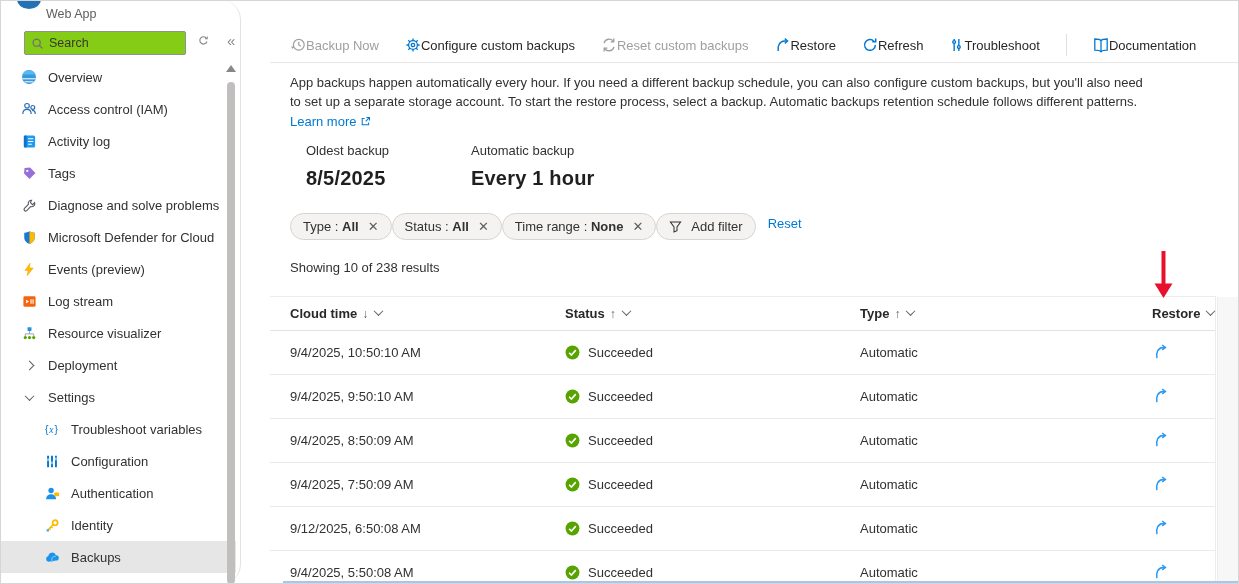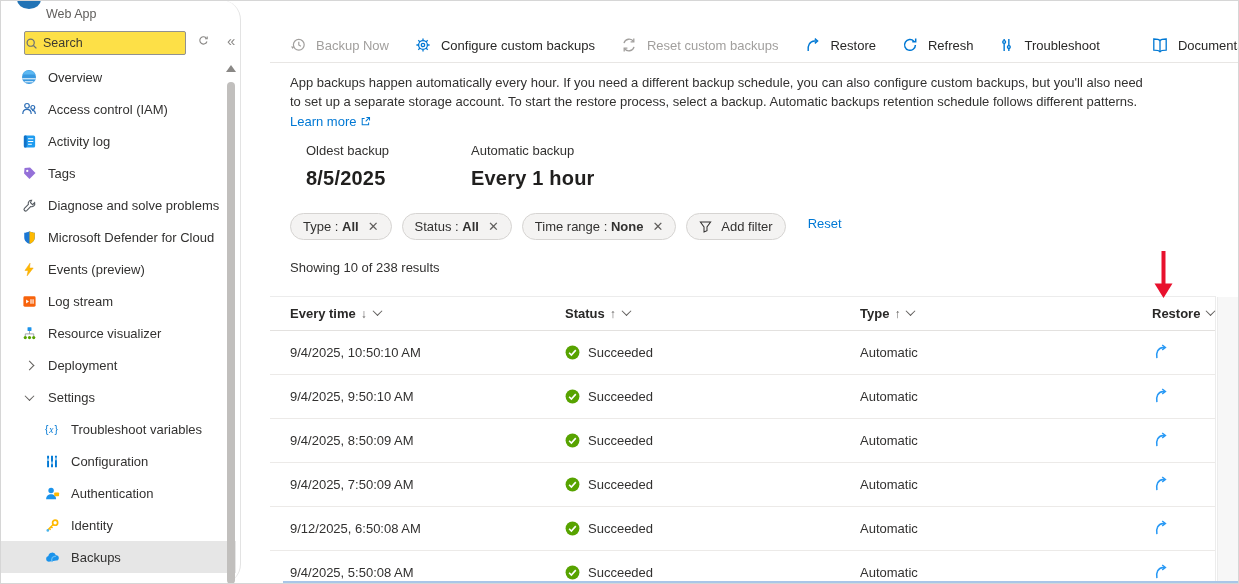--- a/index.html
+++ b/index.html
@@ -9,53 +9,53 @@
     font-size: 13px; color:#323130; background:#fff; position:relative;
   }
   .frame { position:absolute; inset:0; box-shadow: inset 0 0 0 1px #d6d6d6; pointer-events:none; z-index:50; }
 
   
   .sidebar { position:absolute; left:0; top:0; width:241px; height:584px; background:#fff; border-right:1px solid #e3e3e3;border-radius:20px; }
   .res-header { position:relative; height:27px; overflow:hidden; }
   .res-icon { position:absolute; left:17px; top:-10px; width:24px; height:19px; border-radius:50%; background:#2273b5; }
   .res-subtitle { position:absolute; left:46px; top:7px; font-size:12.5px; color:#605e5c; }
   .search-row { position:absolute; left:0; top:31px; width:253px; height:26px; }
-  .search-box { position:absolute; left:24px; top:0; width:162px; height:24px; border:1px solid #919191; border-radius:2px; background:#fde047; display:flex; align-items:center; padding:0 4px 0 0; }
+  .search-box { position:absolute; left:24px; top:0; width:162px; height:24px; border:1px solid #919191; border-radius:2px; background:#84cc16; display:flex; align-items:center; padding:0 4px 0 6px; }
   .search-box input { border:none; outline:none; width:100%; font-size:12.5px; font-family:inherit; color:#323130; background:transparent; }
   .search-box input::placeholder { color:#323130; opacity:.95; }
   .mini-icon { position:absolute; top:4px; color:#8a8886; font-size:13px; line-height:16px; }
   .nav { position:absolute; left:0; top:61px; width:236px; }
   .nav-item { height:32px; display:flex; align-items:center; padding-left:20px; cursor:pointer; }
   .nav-item.indent { padding-left:43px; }
   .nav-item.selected { background:#e6e6e6; }
   .nav-icon { width:18px; height:18px; display:flex; align-items:center; justify-content:center; flex:none; }
   .nav-label { margin-left:10px; color:#323130; white-space:nowrap; }
   .chev { display:inline-block; width:7px; height:7px; border-right:1.3px solid #605e5c; border-bottom:1.3px solid #605e5c; }
   .chev.right { transform: rotate(-45deg); }
   .chev.down  { transform: rotate(45deg) translate(-1px,-1px); }
   .sb-scroll { position:absolute; right:3px; top:61px; width:12px; height:523px; }
   .sb-arrow { position:absolute; top:4px; left:1px; width:0; height:0; border-left:5px solid transparent; border-right:5px solid transparent; border-bottom:7px solid #8a8886; }
   .sb-thumb { position:absolute; top:21px; left:2px; width:8px; height:502px; background:#c1bfbd; border-radius:4px; }
 
   
   .main { position:absolute; left:253px; top:0; width:986px; height:584px; }
   .toolbar { position:absolute; left:17px; right:0; top:28px; height:35px; border-bottom:1px solid #e8e6e4; display:flex; align-items:center; padding-left:20px; gap:26px; white-space:nowrap; }
-  .tb-item { display:flex; align-items:center; gap:10px; cursor:pointer; color:#292827; }
+  .tb-item { display:flex; align-items:center; gap:0; cursor:pointer; color:#292827; }
   .tb-item.disabled { color:#a19f9d; cursor:default; }
   .tb-divider { width:1px; height:22px; background:#e1dfdd; }
 
   .desc { position:absolute; left:37px; top:73px; width:866px; line-height:19px; color:#323130; }
   .learn { position:absolute; left:37px; top:114px; color:#0078d4; display:flex; align-items:center; gap:4px; cursor:pointer; }
 
   .stats { position:absolute; left:37px; top:143px; display:flex;margin-left:16px; }
   .stat { width:165px; }
   .stat-label { font-size:13px; color:#323130; }
   .stat-value { margin-top:9px; font-size:20px; font-weight:700; color:#201f1e; letter-spacing:.2px; }
 
-  .pills { position:absolute; left:37px; top:213px; display:flex; align-items:flex-end; gap:10px; }
+  .pills { position:absolute; left:37px; top:213px; display:flex; align-items:flex-end; }
   .pill { height:27px; border-radius:14px; background:#f4f3f2; border:1px solid #d6d4d2; display:flex; align-items:center; padding:0 12px; gap:9px; cursor:pointer; color:#323130; }
   .pill b { font-weight:700; }
   .pill .x { color:#605e5c; font-size:13px; }
   .reset-link { color:#0078d4; margin-left:12px; align-self:flex-start; margin-top:3px; cursor:pointer; }
 
   .results { position:absolute; left:37px; top:260px; color:#323130; }
 
   .ann-arrow { position:absolute; left:897px; top:249px; z-index:40; }
 
   .table { position:absolute; left:17px; top:296px; width:946px; border-right:1px solid #ececec; }
@@ -383,21 +383,21 @@
   <div class="ann-arrow">
     <svg width="27" height="51" viewBox="0 0 27 51">
         <path d="M13.5 2 V36" stroke="#e8112d" stroke-width="4"></path>
         <path d="M13.5 49 L4.5 34.5 H22.5 Z" fill="#e8112d"></path>
       </svg>
   </div>
 
   <div class="table">
     <div class="thead">
       <div class="th">
-        <span>Every time</span>
+        <span>Cloud time</span>
         <span class="sort-glyph">↓</span>
         <span class="chev down"></span>
       </div>
       <div class="th">
         <span>Status</span>
         <span class="sort-glyph">↑</span>
         <span class="chev down"></span>
       </div>
       <div class="th">
         <span>Type</span>

